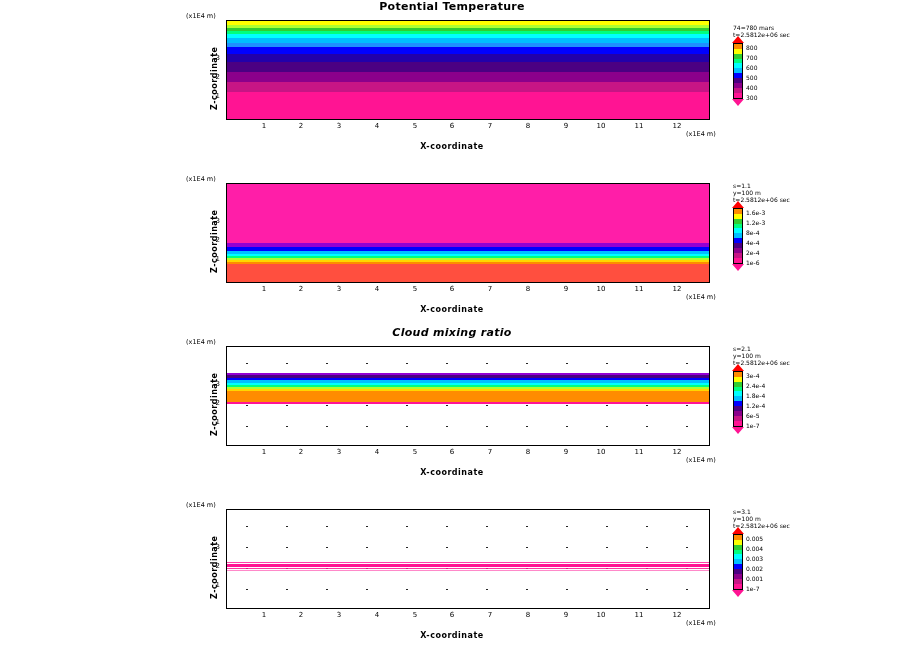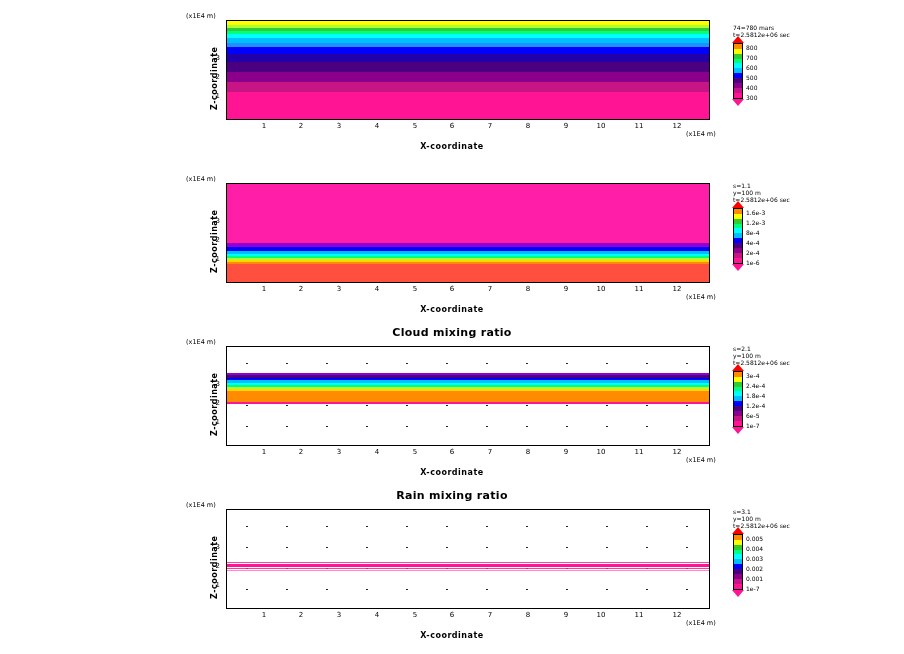--- a/index.html
+++ b/index.html
@@ -21,20 +21,21 @@
   .cbar-seg{width:100%;}
   .cbar-tri{position:absolute;left:-1px;width:0;height:0;border-left:6px solid transparent;border-right:6px solid transparent;}
   .cbar-label{position:absolute;font-size:6px;color:#000;white-space:nowrap;}
   .meta{position:absolute;font-size:6px;color:#000;white-space:nowrap;line-height:7px;}
   .rainline{position:absolute;left:0;width:100%;}
 </style>
 </head>
 <body>
 
 <div class="panel" style="top:0;height:160px;">
+  <div class="title" style="top:0;">Potential Temperature</div>
   <div class="axis-units-top" style="left:186px;top:12px;">(x1E4 m)</div>
   <div class="plotbox" style="left:226px;top:20px;width:484px;height:100px;">
     <div class="band" style="top:0%;height:4.5%;background:#ffff00;"></div>
     <div class="band" style="top:4.5%;height:2.5%;background:#adff2f;"></div>
     <div class="band" style="top:7%;height:3%;background:#32cd32;"></div>
     <div class="band" style="top:10%;height:3.5%;background:#00ff7f;"></div>
     <div class="band" style="top:13.5%;height:4%;background:#00ffff;"></div>
     <div class="band" style="top:17.5%;height:4.5%;background:#00bfff;"></div>
     <div class="band" style="top:22%;height:5%;background:#1e90ff;"></div>
     <div class="band" style="top:27%;height:7%;background:#0000ff;"></div>
@@ -140,21 +141,21 @@
   <div class="cbar-tri" style="left:732px;top:101px;border-top:7px solid #ff1493;"></div>
   <div class="cbar-label" style="left:746px;top:46px;">1.6e-3</div>
   <div class="cbar-label" style="left:746px;top:56px;">1.2e-3</div>
   <div class="cbar-label" style="left:746px;top:66px;">8e-4</div>
   <div class="cbar-label" style="left:746px;top:76px;">4e-4</div>
   <div class="cbar-label" style="left:746px;top:86px;">2e-4</div>
   <div class="cbar-label" style="left:746px;top:96px;">1e-6</div>
 </div>
 
 <div class="panel" style="top:326px;height:160px;">
-  <div class="title" style="top:0;">Cloud mixing ratio</div>
+  <div class="title" style="top:0;font-style:italic;">Cloud mixing ratio</div>
   <div class="axis-units-top" style="left:186px;top:12px;">(x1E4 m)</div>
   <div class="plotbox" style="left:226px;top:20px;width:484px;height:100px;">
     <div class="dotgrid"></div>
     <div class="band" style="top:26.5%;height:2.5%;background:#9400d3;"></div>
     <div class="band" style="top:29%;height:2.5%;background:#4b0082;"></div>
     <div class="band" style="top:31.5%;height:2.5%;background:#0000ff;"></div>
     <div class="band" style="top:34%;height:2.5%;background:#00bfff;"></div>
     <div class="band" style="top:36.5%;height:2.5%;background:#00ffff;"></div>
     <div class="band" style="top:39%;height:2%;background:#00ff7f;"></div>
     <div class="band" style="top:41%;height:2%;background:#adff2f;"></div>
@@ -200,21 +201,20 @@
   <div class="cbar-tri" style="left:732px;top:101px;border-top:7px solid #ff1493;"></div>
   <div class="cbar-label" style="left:746px;top:46px;">3e-4</div>
   <div class="cbar-label" style="left:746px;top:56px;">2.4e-4</div>
   <div class="cbar-label" style="left:746px;top:66px;">1.8e-4</div>
   <div class="cbar-label" style="left:746px;top:76px;">1.2e-4</div>
   <div class="cbar-label" style="left:746px;top:86px;">6e-5</div>
   <div class="cbar-label" style="left:746px;top:96px;">1e-7</div>
 </div>
 
 <div class="panel" style="top:489px;height:165px;">
-  <div class="title" style="top:0;">Rain mixing ratio</div>
   <div class="axis-units-top" style="left:186px;top:12px;">(x1E4 m)</div>
   <div class="plotbox" style="left:226px;top:20px;width:484px;height:100px;">
     <div class="dotgrid"></div>
     <div class="rainline" style="top:53%;height:1px;background:#ff1493;opacity:.8;"></div>
     <div class="rainline" style="top:55.5%;height:3px;background:#ff1493;"></div>
     <div class="rainline" style="top:59%;height:1px;background:#ff1493;opacity:.85;"></div>
     <div class="rainline" style="top:61%;height:1px;background:#ff1493;opacity:.5;"></div>
   </div>
   <div class="ylabel" style="left:210px;top:110px;">Z-coordinate</div>
   <div class="ytick" style="left:206px;top:54px;">3</div>

